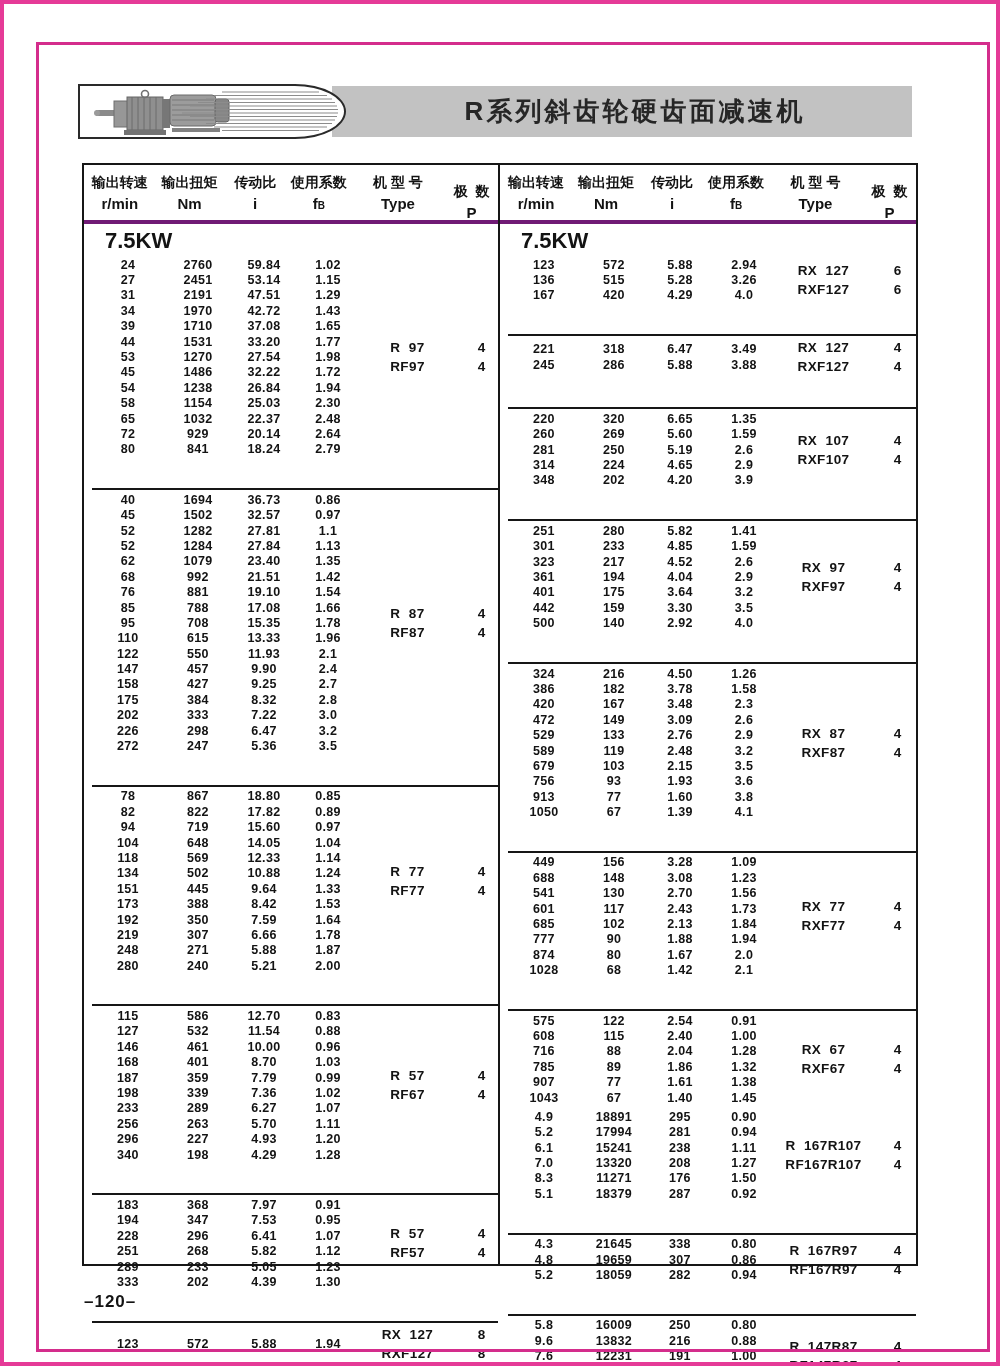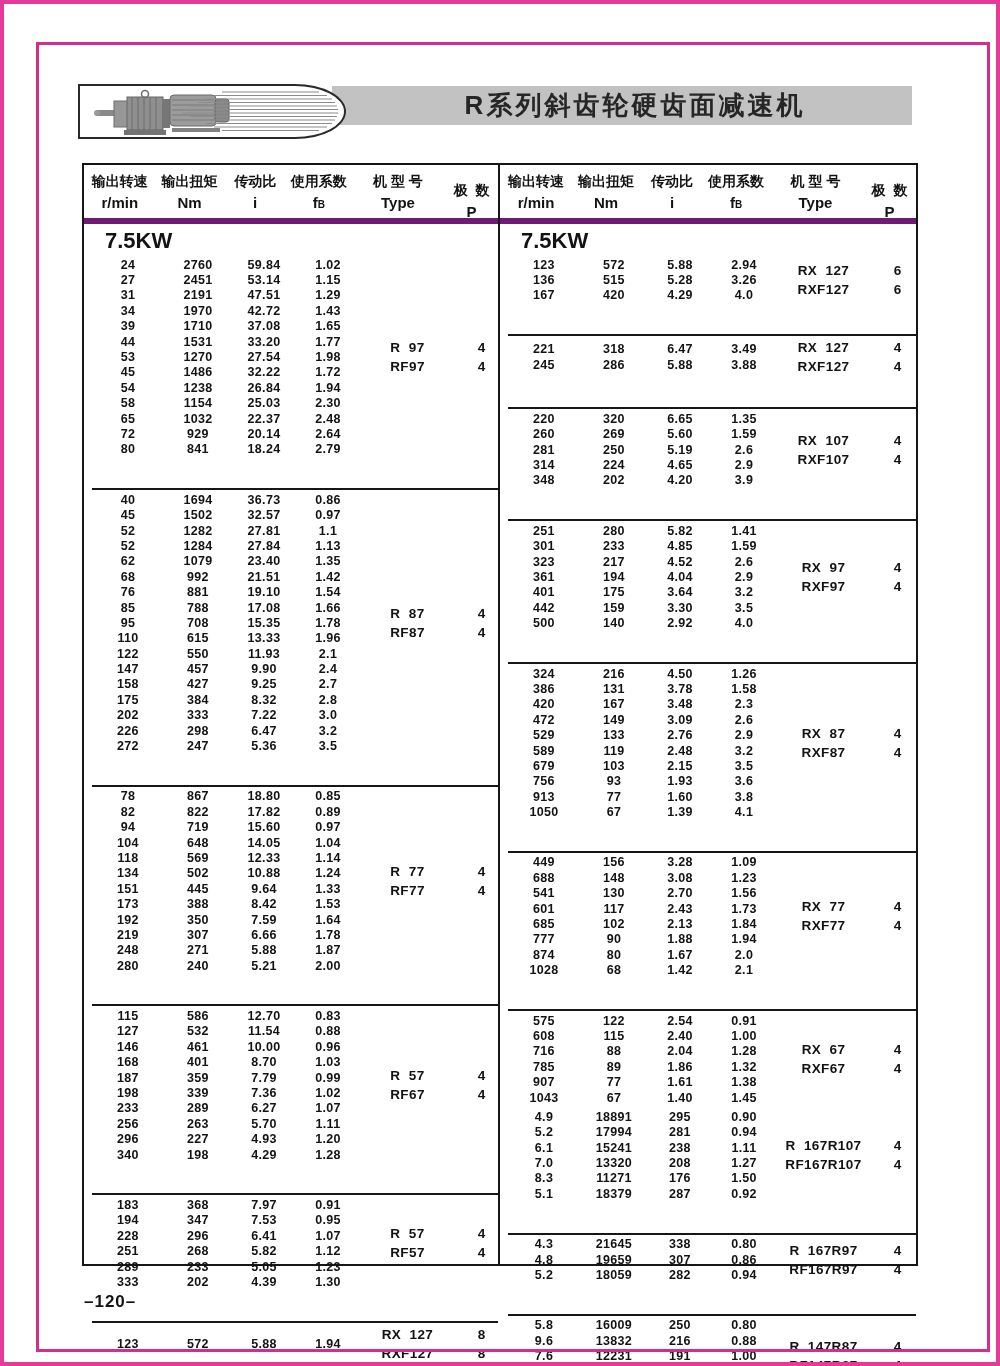--- a/index.html
+++ b/index.html
@@ -6,34 +6,34 @@
   html,body { width:1000px; height:1366px; }
   body {
     font-family:"Liberation Sans","DejaVu Sans",sans-serif;
     background:#ffffff; color:#131313; position:relative; overflow:hidden;
   }
   
   .outer-frame { position:absolute; inset:0; border:4px solid #e53a97; pointer-events:none; z-index:5; }
   .inner-frame { position:absolute; left:36px; top:42px; width:954px; height:1310px;
     border:3px solid #d42d8c; pointer-events:none; z-index:5; }
   
-  .banner { position:absolute; left:332px; top:86px; width:580px; height:39px;
+  .banner { position:absolute; left:332px; top:86px; width:580px; height:51px;
     background:#c2c2c2; display:flex; align-items:center; justify-content:center; z-index:1; }
   .banner-title { font-size:26px; font-weight:bold; letter-spacing:3px; color:#262626; padding-left:26px; }
   .photo-box { position:absolute; left:78px; top:84px; width:268px; height:55px;
     background:#ffffff; border:2px solid #2a2a2a; z-index:2;
     border-top-right-radius:52px 28px; border-bottom-right-radius:52px 28px; }
   .motor-svg { position:absolute; left:14px; top:2px; }
   .lines-svg { position:absolute; left:88px; top:0; }
   
   .spec-table { position:absolute; left:82px; top:163px; width:836px; height:1103px;
     border:2px solid #161616; display:flex; z-index:3; background:#fff; }
   .half { width:416px; display:flex; flex-direction:column; }
   .half.left { border-right:2px solid #161616; }
-  .thead { height:59px; border-bottom:6px solid #701a75; display:flex; align-items:center; flex-shrink:0; }
+  .thead { height:59px; border-bottom:4px solid #701a75; display:flex; align-items:center; flex-shrink:0; }
   .th { display:flex; flex-direction:column; align-items:center; justify-content:center; gap:3px; }
   .th:nth-child(1){width:72px;} .th:nth-child(2){width:68px;} .th:nth-child(3){width:64px;}
   .th:nth-child(4){width:64px;} .th:nth-child(5){width:95px;} .th:nth-child(6){width:53px;margin-top:18px;}
   .th-label { font-size:14px; font-weight:bold; white-space:pre; }
   .th-unit { font-size:15px; font-weight:bold; }
   .th-unit .sub { font-size:10px; }
   .tbody { flex:1; display:flex; flex-direction:column;padding-left:8px; }
   .section-label { font-size:22px; font-weight:bold; padding:4px 0 1px 13px; flex-shrink:0; }
   .section-label.topline { border-top:2px solid #161616; }
   .block { display:flex; border-top:0; padding:2px 0; flex-grow:1; min-height:44px; }
@@ -772,21 +772,21 @@
         <div class="block topline">
           <div class="rows">
             <div class="row">
               <div class="cell c1">324</div>
               <div class="cell c2">216</div>
               <div class="cell c3">4.50</div>
               <div class="cell c4">1.26</div>
             </div>
             <div class="row">
               <div class="cell c1">386</div>
-              <div class="cell c2">131</div>
+              <div class="cell c2">182</div>
               <div class="cell c3">3.78</div>
               <div class="cell c4">1.58</div>
             </div>
             <div class="row">
               <div class="cell c1">420</div>
               <div class="cell c2">167</div>
               <div class="cell c3">3.48</div>
               <div class="cell c4">2.3</div>
             </div>
             <div class="row">

